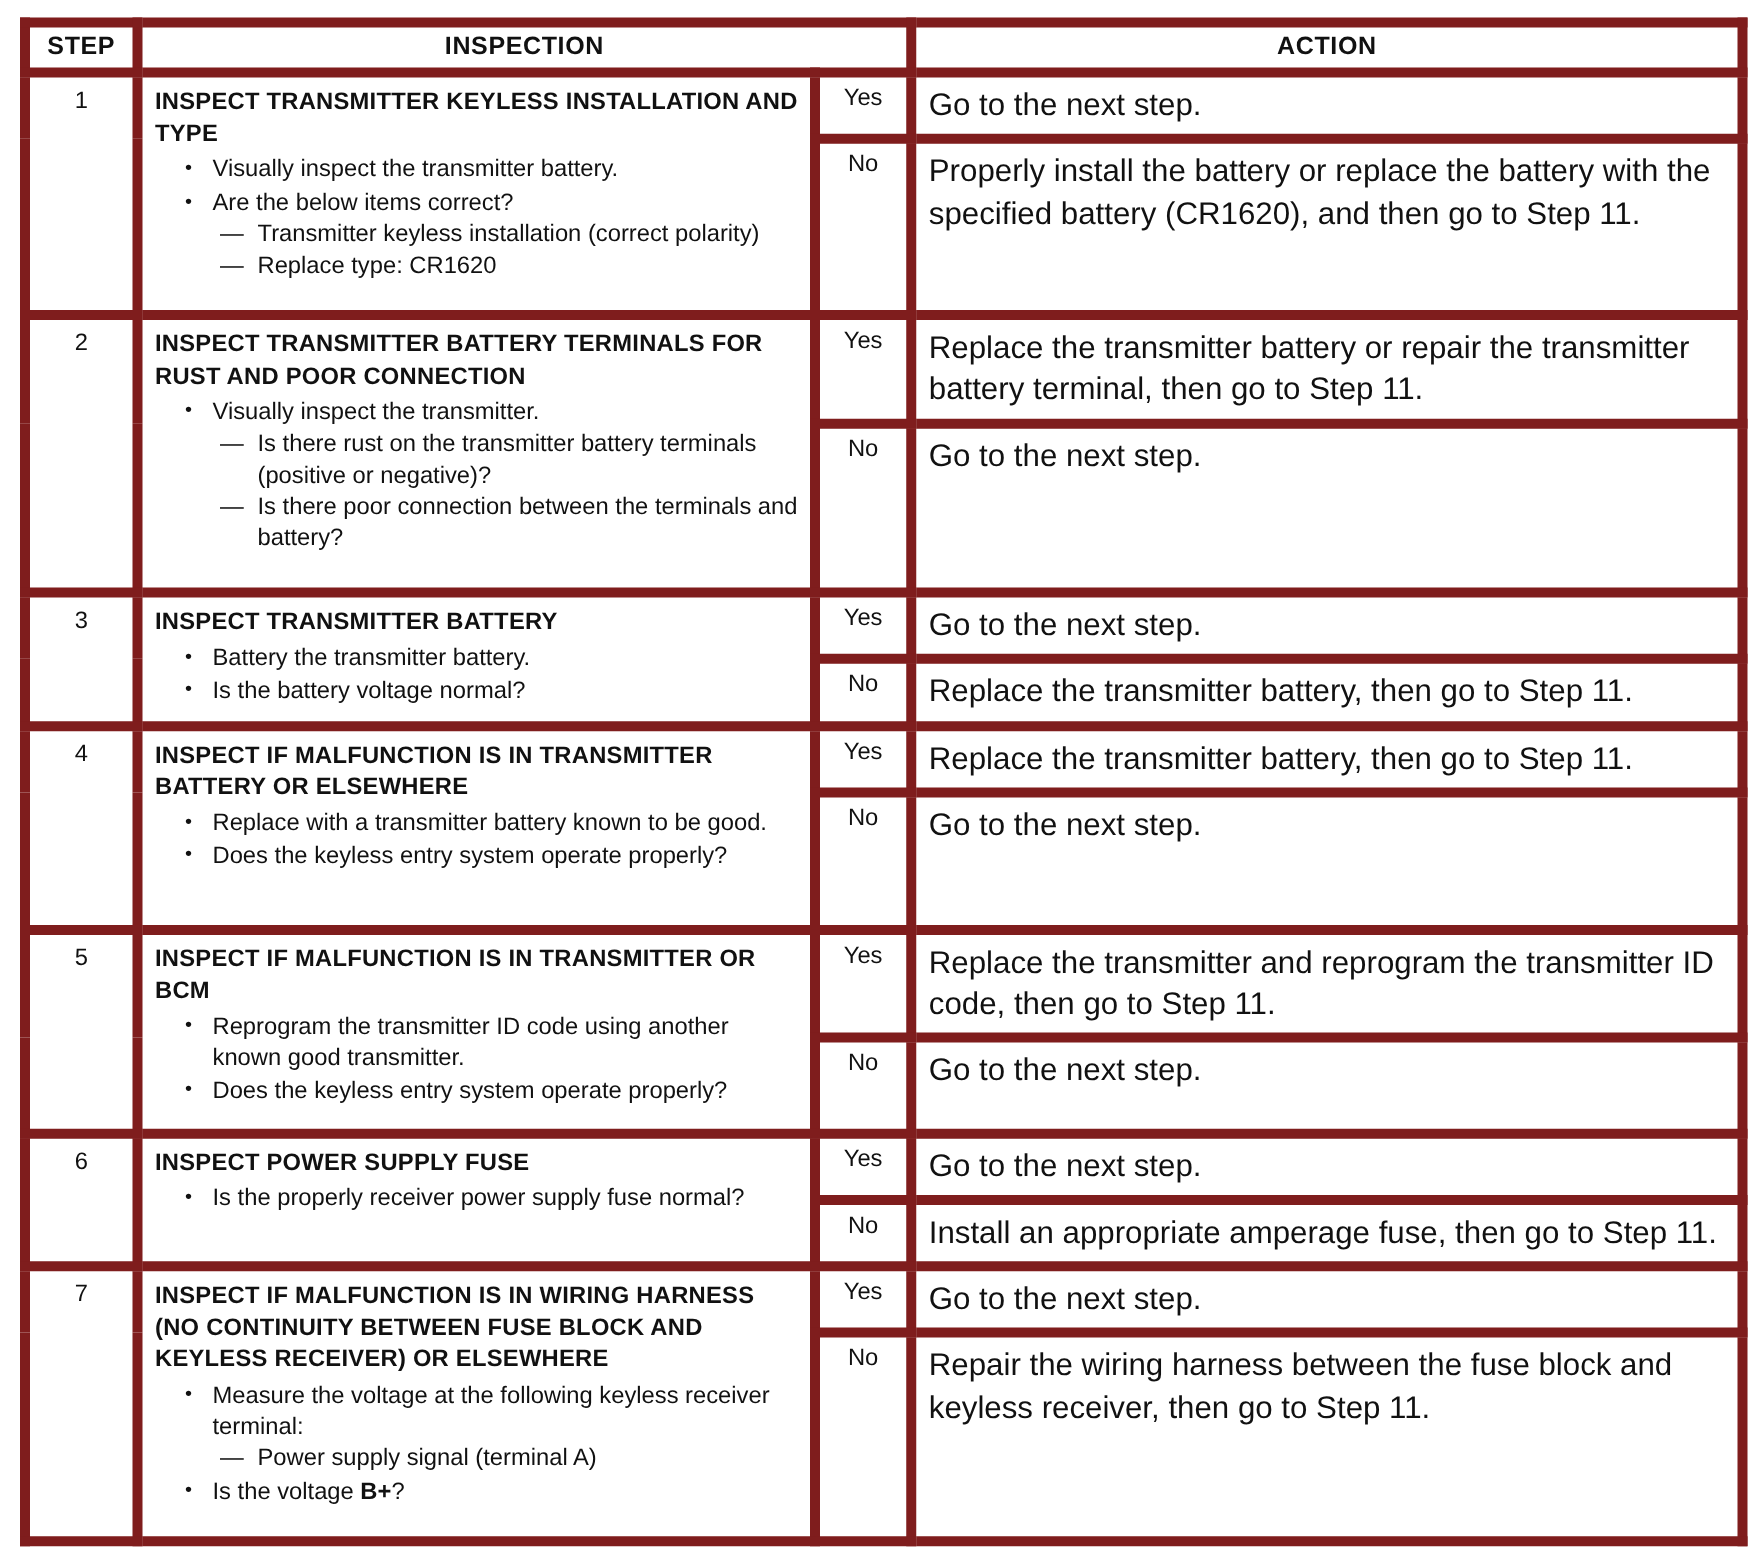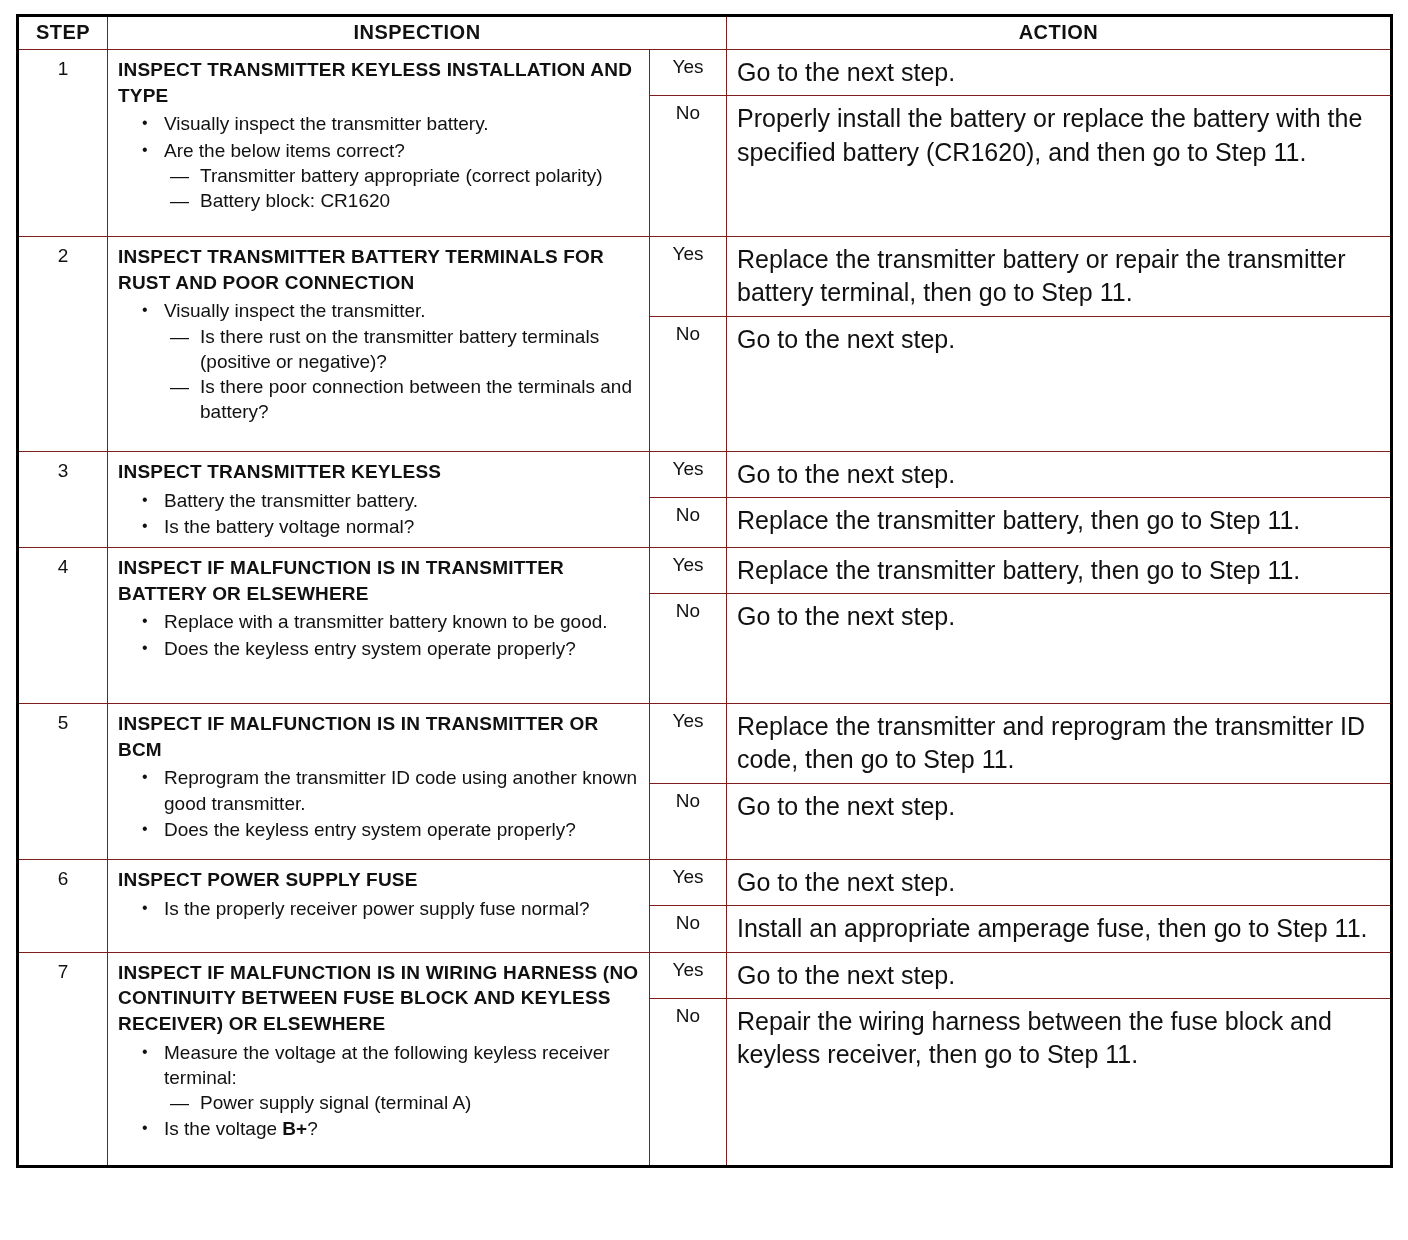--- a/index.html
+++ b/index.html
@@ -16,21 +16,21 @@
     background: #ffffff;
     overflow: hidden;
   }
   table.ts-table {
     border-collapse: collapse;
     table-layout: fixed;
     width: 1374px;
     border: 3px solid #000;
   }
   .ts-table th, .ts-table td {
-    border: 1px solid #7f1d1d;
+    border: 8px solid #7f1d1d;
     vertical-align: top;
     overflow: hidden;
   }
   .ts-table th {
     font-size: 20px;
     font-weight: bold;
     text-align: center;
     padding: 4px 6px 5px 6px;
     letter-spacing: 0.5px;
   }
@@ -100,25 +100,25 @@
               <div class="item bullet">
                 <span class="marker">•</span>
                 <span class="itext"><span>Visually inspect the transmitter battery.</span></span>
               </div>
               <div class="item bullet">
                 <span class="marker">•</span>
                 <span class="itext"><span>Are the below items correct?</span></span>
               </div>
               <div class="item dash">
                 <span class="marker">—</span>
-                <span class="itext"><span>Transmitter battery appropriate (correct polarity)</span></span>
-              </div>
-              <div class="item dash">
-                <span class="marker">—</span>
-                <span class="itext"><span>Battery block: CR1620</span></span>
+                <span class="itext"><span>Transmitter keyless installation (correct polarity)</span></span>
+              </div>
+              <div class="item dash">
+                <span class="marker">—</span>
+                <span class="itext"><span>Replace type: CR1620</span></span>
               </div>
             </div>
           </td>
           <td class="yn-cell">Yes</td>
           <td class="action-cell">Go to the next step.</td>
         </tr>
         <tr class="row-b">
           <td class="yn-cell">No</td>
           <td class="action-cell">Properly install the battery or replace the battery with the specified battery (CR1620), and then go to Step 11.</td>
         </tr>
@@ -145,21 +145,21 @@
           <td class="action-cell">Replace the transmitter battery or repair the transmitter battery terminal, then go to Step 11.</td>
         </tr>
         <tr class="row-b">
           <td class="yn-cell">No</td>
           <td class="action-cell">Go to the next step.</td>
         </tr>
         <tr class="row-a">
           <td class="step-cell" rowspan="2">3</td>
           <td class="insp-cell" rowspan="2">
             <div class="insp-wrap insp-2">
-              <div class="insp-title">INSPECT TRANSMITTER KEYLESS</div>
+              <div class="insp-title">INSPECT TRANSMITTER BATTERY</div>
               <div class="item bullet">
                 <span class="marker">•</span>
                 <span class="itext"><span>Battery the transmitter battery.</span></span>
               </div>
               <div class="item bullet">
                 <span class="marker">•</span>
                 <span class="itext"><span>Is the battery voltage normal?</span></span>
               </div>
             </div>
           </td>

